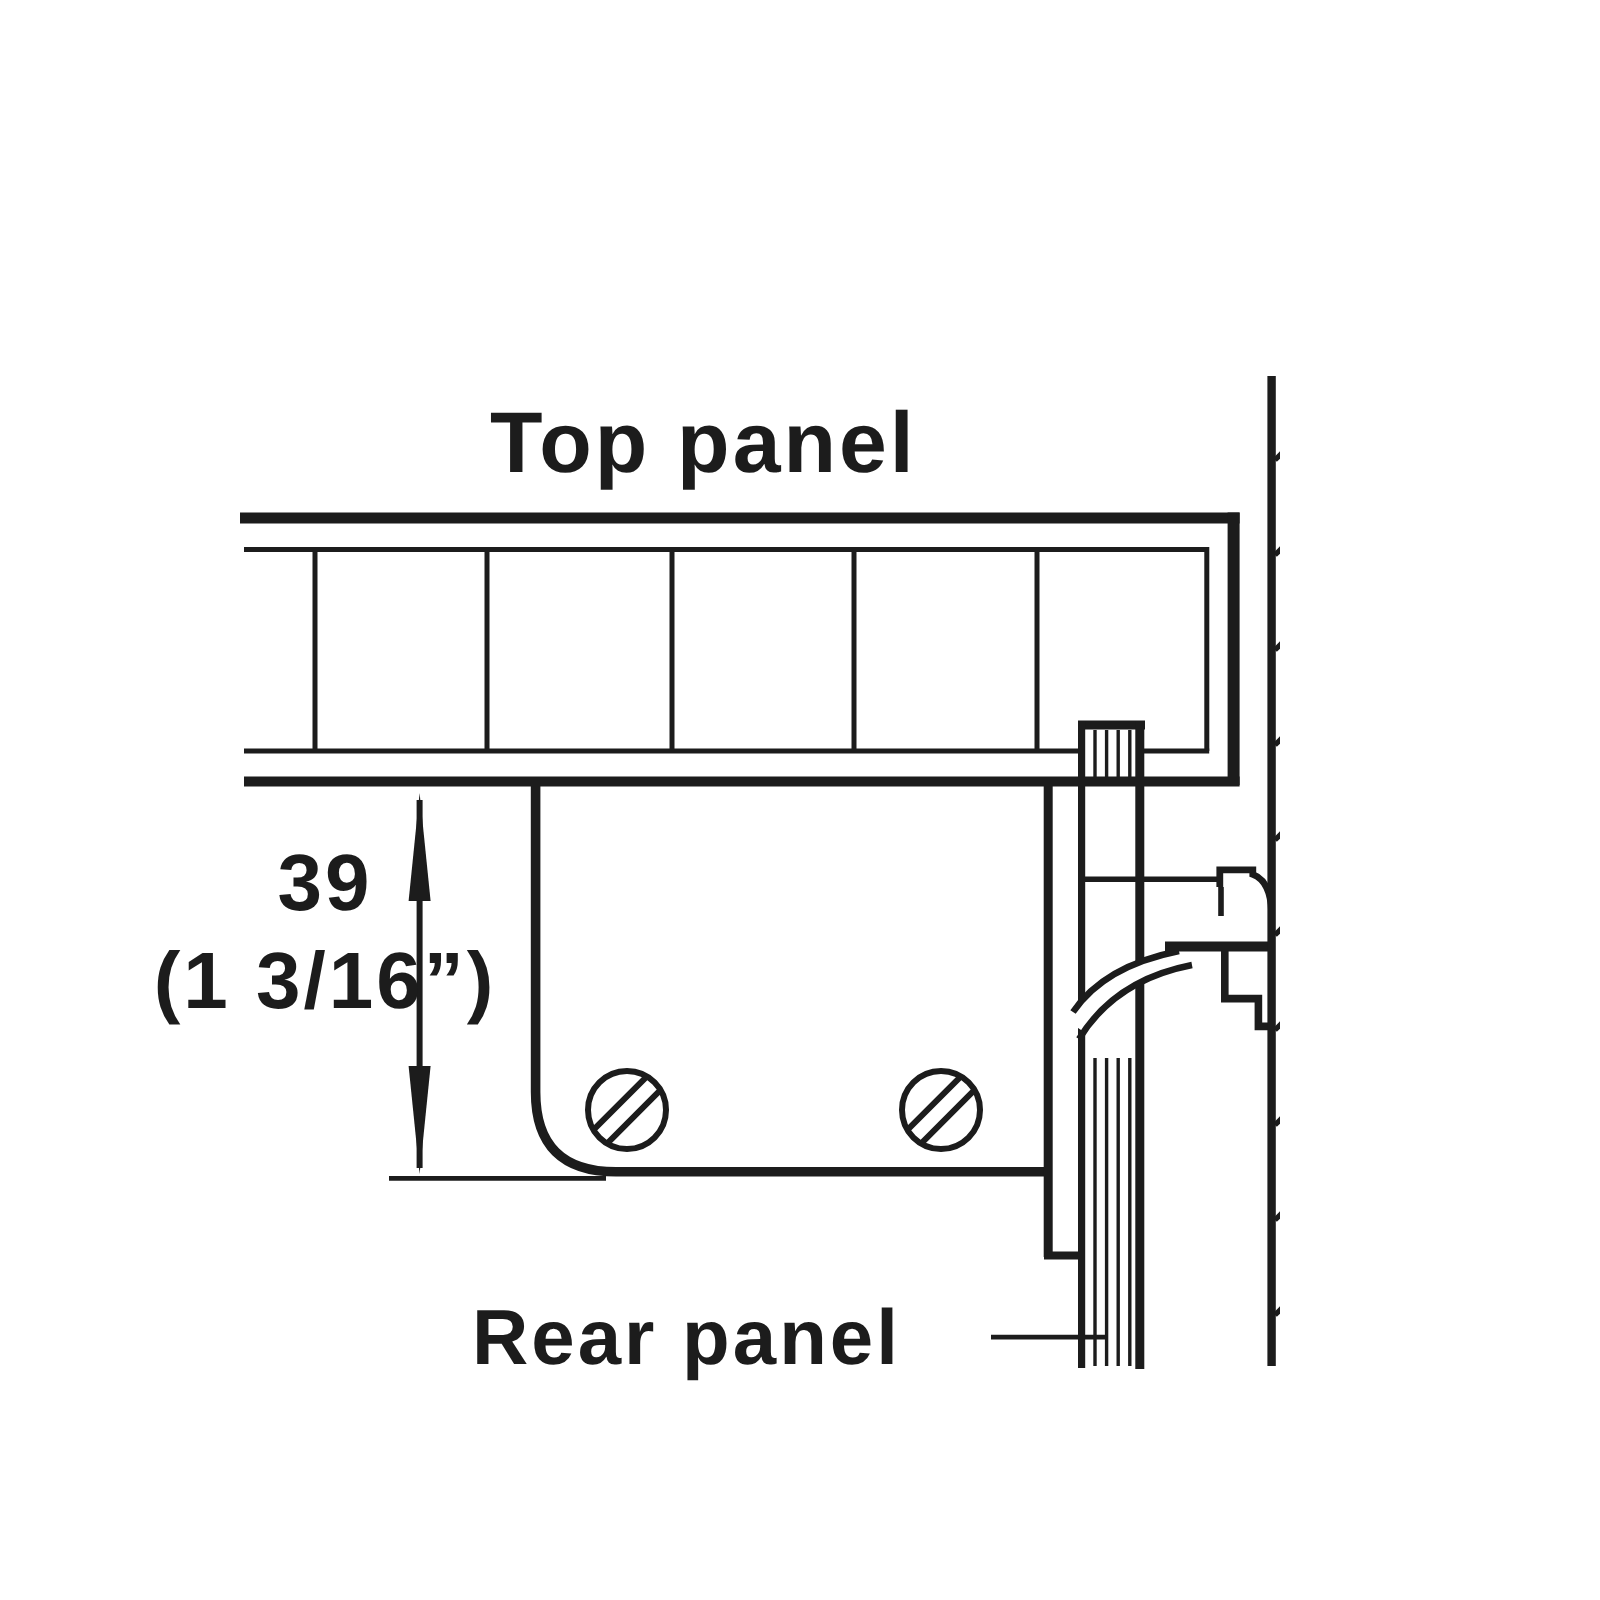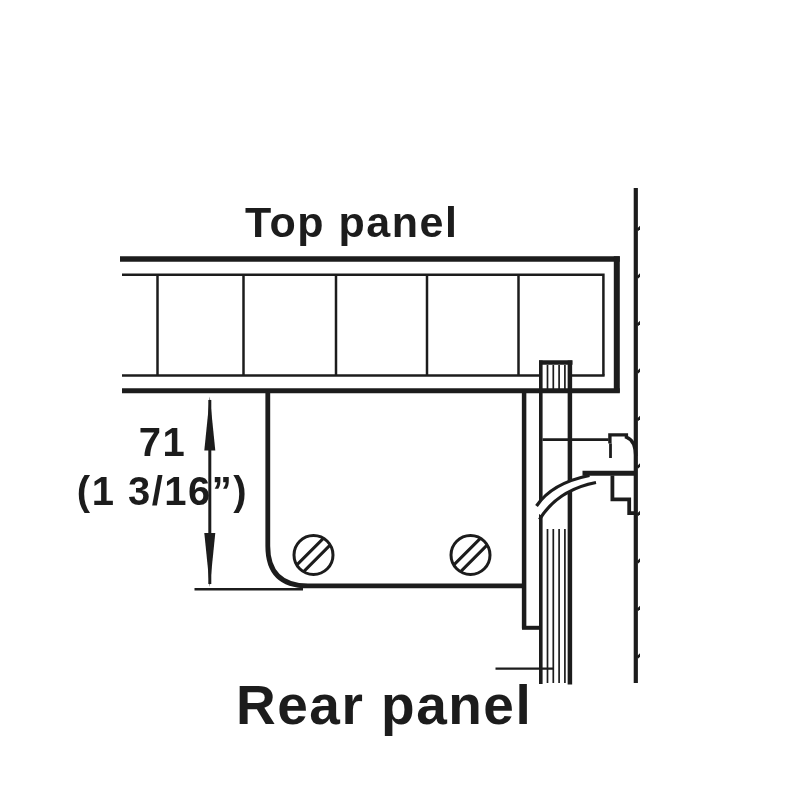--- a/index.html
+++ b/index.html
@@ -6,21 +6,21 @@
   #stage{
     position:relative;width:640px;height:800px;background:#fff;overflow:hidden;
     font-family:"Liberation Sans","DejaVu Sans",sans-serif;
   }
   #drawing{position:absolute;left:0;top:0;}
   .lbl{
     position:absolute;color:#1c1c1c;font-weight:700;white-space:nowrap;
     letter-spacing:1.5px;line-height:1;
   }
   .lbl-top{left:245px;top:201px;font-size:43px;}
-  .lbl-rear{left:236px;top:678px;font-size:55px;}
+  .lbl-rear{left:236px;top:650px;font-size:39px;}
   .lbl-dim{left:40px;top:418px;width:245px;text-align:center;font-size:40px;line-height:49px;}
 </style>
 </head>
 <body>
 
 <div id="stage">
 
   <svg id="drawing" width="800" height="800" viewBox="0 0 800 800" fill="none" stroke="#1c1c1c" stroke-linecap="butt" stroke-linejoin="miter">
 
     <g>
@@ -109,18 +109,18 @@
       <polygon points="209.8,587 215.3,533 204.3,533" fill="#1c1c1c" stroke="none"></polygon>
       <path d="M194.5,589.2 H303" stroke-width="2.4"></path>
     </g>
 
     <path d="M495.5,668.6 H553.5" stroke-width="2.4"></path>
   </svg>
 
   <div class="lbl lbl-top">Top panel</div>
 
   <div class="lbl lbl-dim">
-    <div>71</div>
+    <div>39</div>
     <div>(1 3/16”)</div>
   </div>
 
   <div class="lbl lbl-rear">Rear panel</div>
 </div>
 
 </body></html>

